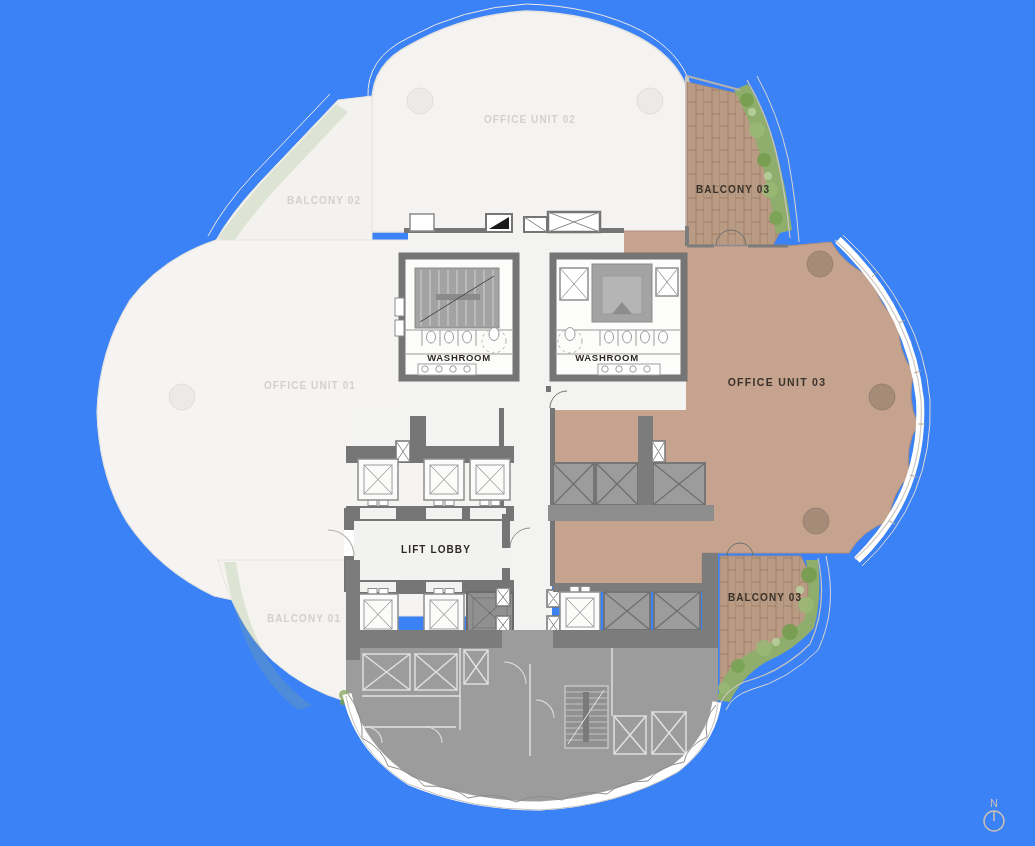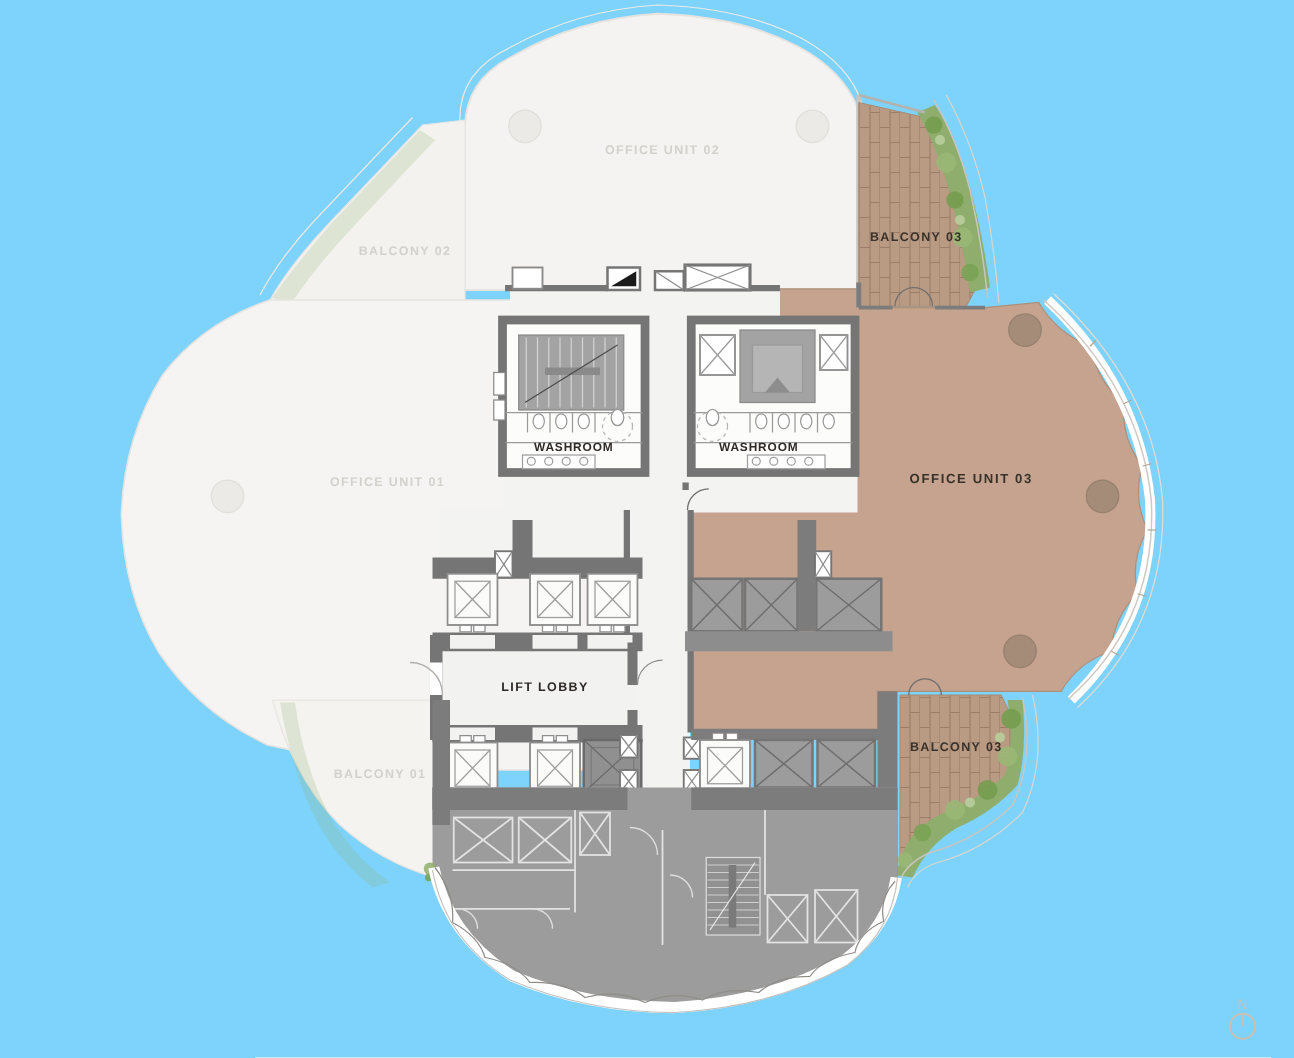--- a/index.html
+++ b/index.html
@@ -1,16 +1,16 @@
 <!DOCTYPE html>
 <html><head>
 <meta charset="utf-8">
 <style>
   html,body{margin:0;padding:0;background:#ffffff;}
-  .stage{position:relative;width:1035px;height:846px;background:#7dd3fc;overflow:hidden;
+  .stage{position:relative;width:1035px;height:846px;background:#3b82f6;overflow:hidden;
          font-family:"Liberation Sans", sans-serif;}
   svg{display:block;}
   .lbl{font-family:"Liberation Sans", sans-serif;font-weight:bold;font-size:10px;
        letter-spacing:1.1px;text-anchor:middle;}
   .lbl-big{font-size:10.5px;letter-spacing:1.3px;}
   .lbl-room{font-size:9.5px;letter-spacing:0.7px;}
   .lbl-compass{font-size:11px;letter-spacing:0px;font-weight:normal;}
 </style>
 </head>
 <body>

